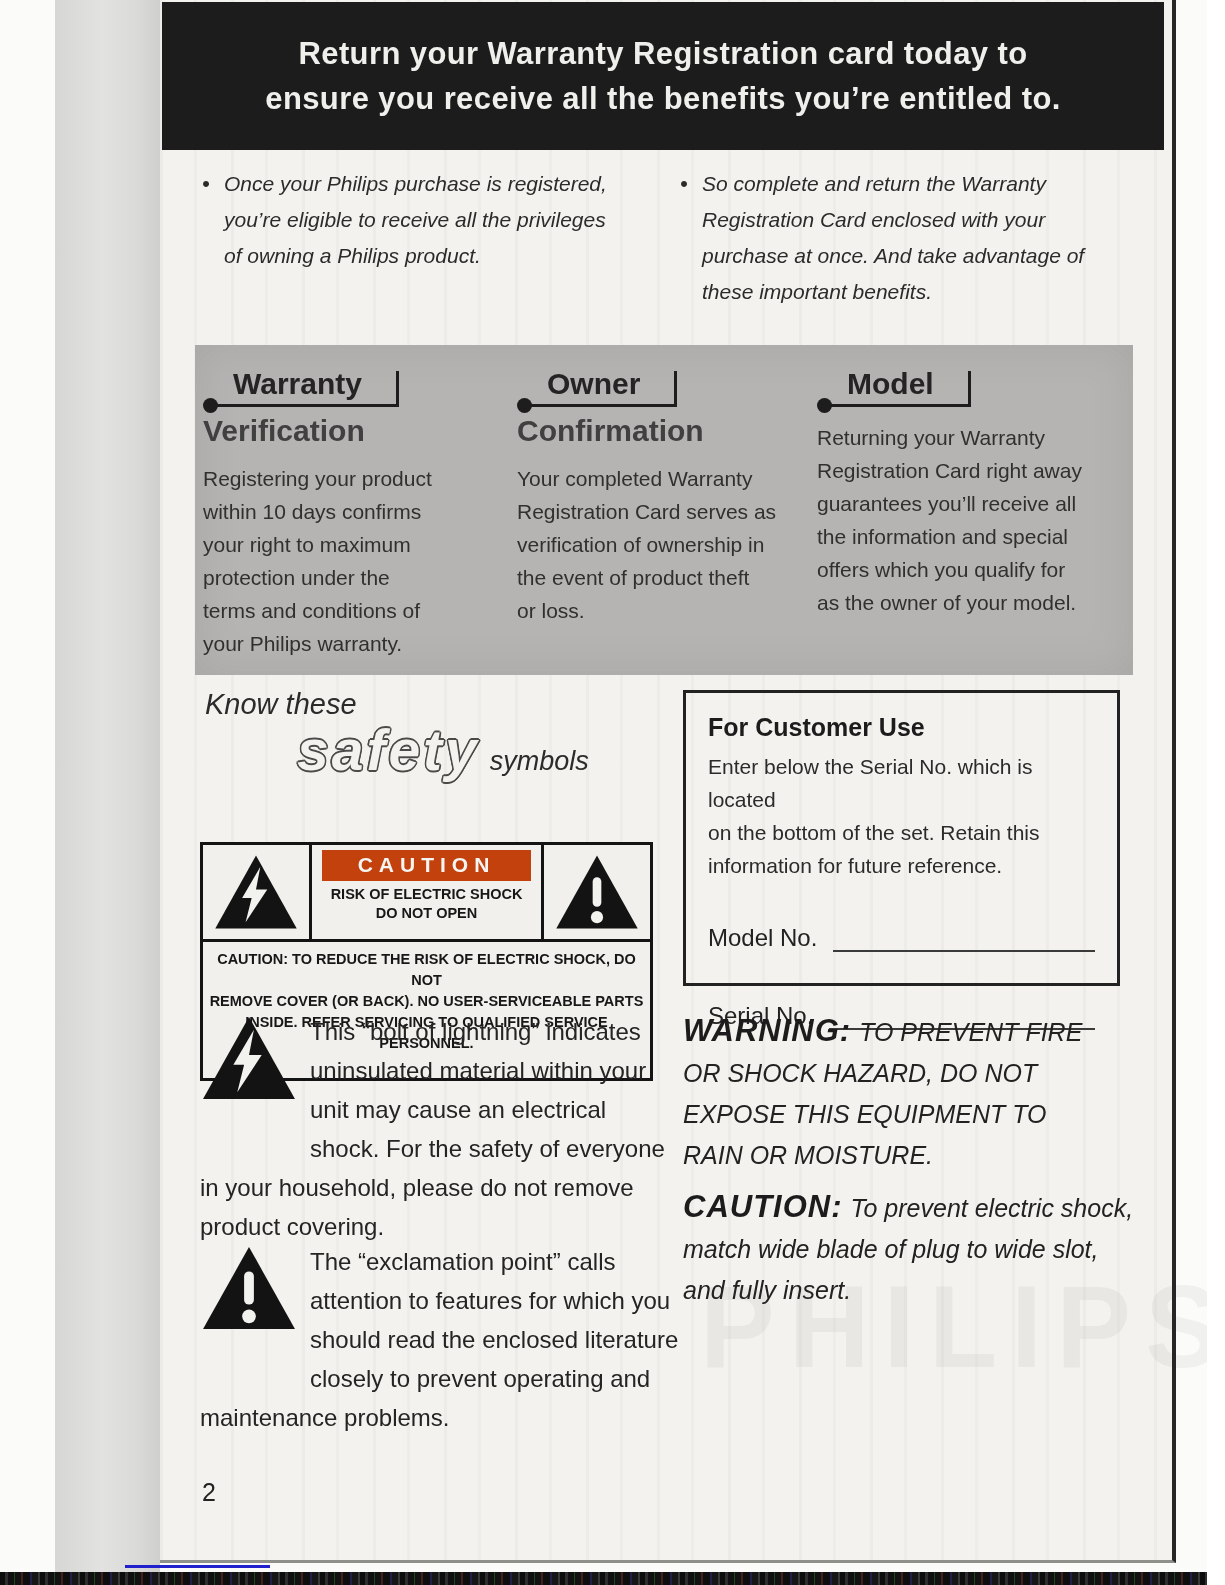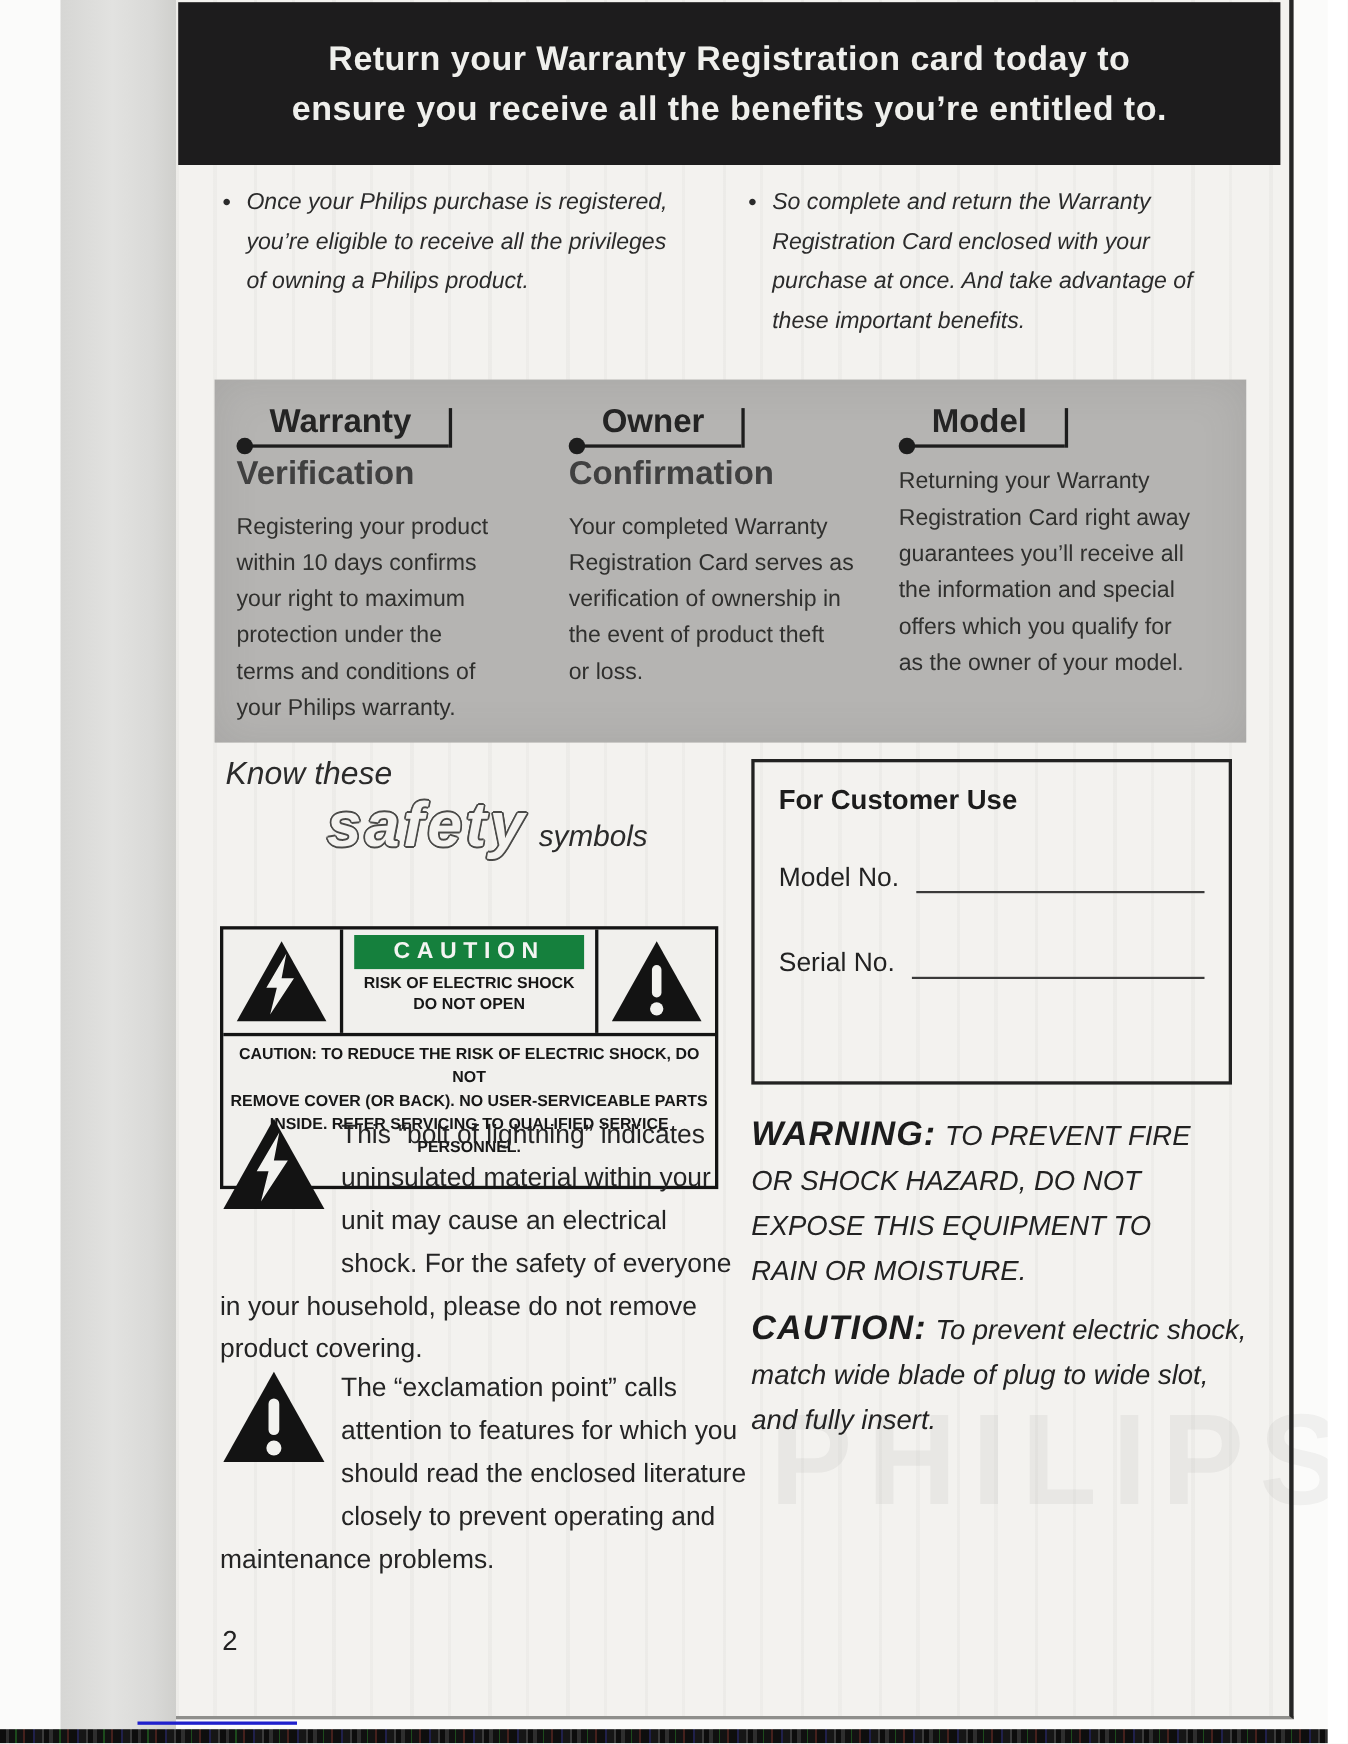--- a/index.html
+++ b/index.html
@@ -35,21 +35,21 @@
   .bullet-left{left:42px;top:166px;width:460px;}
   .bullet-right{left:520px;top:166px;width:450px;}
   .bdot{flex:0 0 22px;font-size:22px;}
   .btext{white-space:pre-line;}
   
   .graybox{
     position:absolute;left:35px;top:345px;width:938px;height:330px;background:#b5b4b2;
     box-shadow:inset 0 0 40px rgba(90,90,85,0.15);
   }
   .bcol{position:absolute;top:22px;}
-  .bcol-1{left:20px;width:285px;}
+  .bcol-1{left:8px;width:285px;}
   .bcol-2{left:322px;width:300px;}
   .bcol-3{left:622px;width:312px;}
   .bh-line1{
     display:inline-block;position:relative;margin-left:8px;padding:0 34px 3px 22px;
     border-bottom:3px solid #1d1d1d;font-weight:bold;font-size:30px;color:#242424;
   }
   .bh-line1::after{content:"";position:absolute;right:-3px;bottom:-3px;width:3px;height:36px;background:#1d1d1d;}
   .bh-dot{position:absolute;left:-8px;bottom:-9px;width:15px;height:15px;border-radius:50%;background:#1d1d1d;}
   .bh-line2{font-weight:bold;font-size:30px;color:#404040;margin-top:7px;}
   .bcol-body{margin-top:14px;font-size:21px;line-height:33px;color:#30302e;white-space:pre-line;}
@@ -61,21 +61,21 @@
     font-style:italic;font-weight:bold;font-size:57px;letter-spacing:3px;color:#f3f2ef;
     text-shadow:-1.6px 0 #4a4a48,1.6px 0 #4a4a48,0 -1.6px #4a4a48,0 1.6px #4a4a48,
       -1.2px -1.2px #4a4a48,1.2px -1.2px #4a4a48,-1.2px 1.2px #4a4a48,1.2px 1.2px #4a4a48;
   }
   .sh-suffix{font-style:italic;font-size:27px;color:#2b2b2b;margin-left:10px;}
   
   .caution-label{position:absolute;left:40px;top:842px;width:447px;border:3px solid #141414;background:#f1f0ed;}
   .cl-top{display:flex;height:94px;}
   .cl-tri{flex:0 0 106px;display:flex;align-items:center;justify-content:center;}
   .cl-center{flex:1;border-left:3px solid #141414;border-right:3px solid #141414;text-align:center;}
-  .cl-bar{margin:5px 10px 4px;background:#15803d;color:#f4f4f2;font-weight:bold;font-size:21px;letter-spacing:6px;padding:3px 0 4px;}
+  .cl-bar{margin:5px 10px 4px;background:#c2410c;color:#f4f4f2;font-weight:bold;font-size:21px;letter-spacing:6px;padding:3px 0 4px;}
   .cl-line{font-weight:bold;font-size:14.5px;line-height:19px;color:#171717;}
   .cl-note{border-top:3px solid #141414;font-weight:bold;font-size:14.5px;line-height:21px;text-align:center;padding:7px 2px 24px;color:#171717;white-space:pre-line;}
   
   .customer-box{position:absolute;left:523px;top:690px;width:437px;height:296px;border:3px solid #222;padding:20px 22px;box-sizing:border-box;}
   .cu-title{font-weight:bold;font-size:25px;color:#1c1c1c;}
   .cu-body{margin-top:8px;font-size:21px;line-height:33px;color:#2b2b2b;white-space:pre-line;}
   .cu-row{display:flex;align-items:flex-end;margin-top:42px;font-size:24px;color:#222;}
   .cu-row.serial{margin-top:50px;}
   .cu-fill{flex:1;border-bottom:2px solid #3a3a3a;margin-left:16px;height:24px;}
   
@@ -190,20 +190,23 @@
           </svg>
         </div>
       </div>
       <div class="cl-note">CAUTION: TO REDUCE THE RISK OF ELECTRIC SHOCK, DO NOT
 REMOVE COVER (OR BACK). NO USER-SERVICEABLE PARTS
 INSIDE. REFER SERVICING TO QUALIFIED SERVICE PERSONNEL.</div>
     </div>
 
     <div class="customer-box">
       <div class="cu-title">For Customer Use</div>
+      <div class="cu-body">Enter below the Serial No. which is located
+on the bottom of the set. Retain this
+information for future reference.</div>
       <div class="cu-row">
         <span>Model No.</span>
         <span class="cu-fill"></span>
       </div>
       <div class="cu-row serial">
         <span>Serial No.</span>
         <span class="cu-fill"></span>
       </div>
     </div>
 

